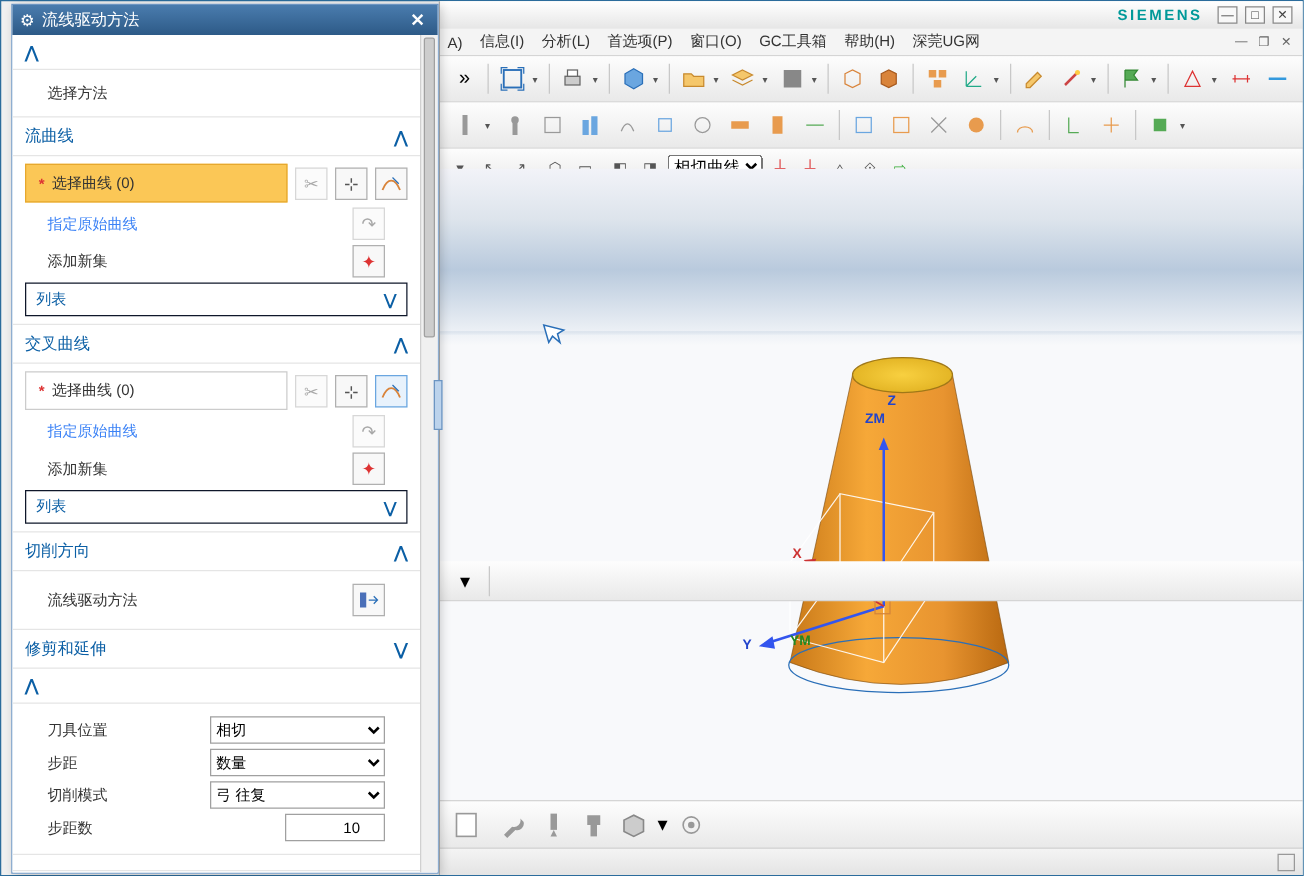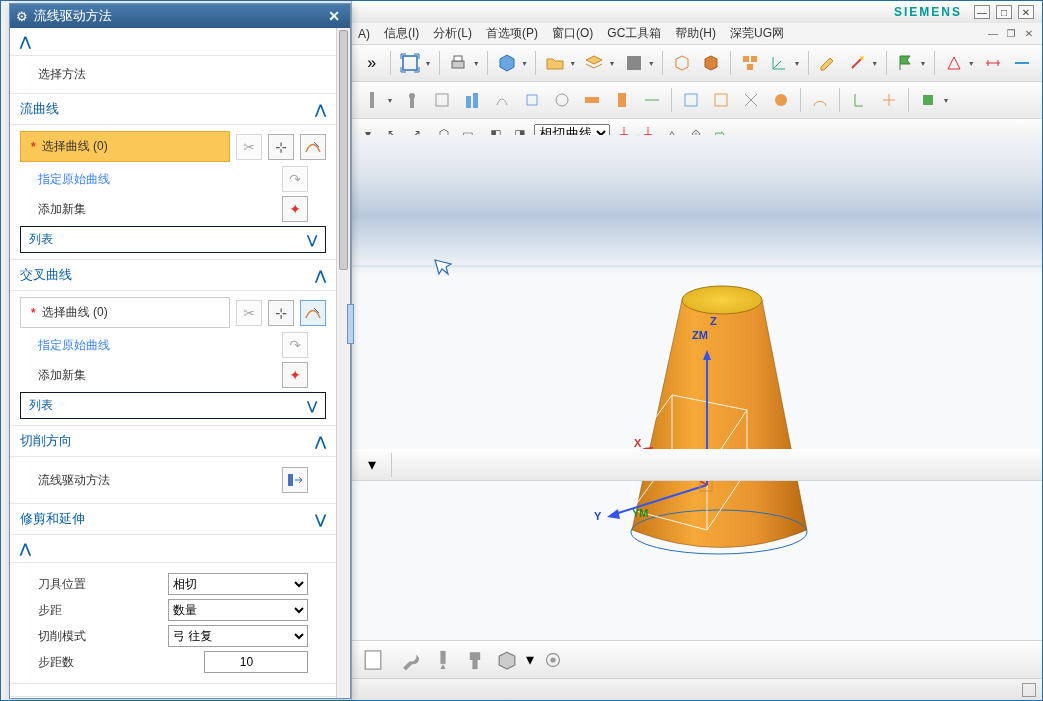--- a/index.html
+++ b/index.html
@@ -21,21 +21,21 @@
 .section-header { display: flex; align-items: center; padding: 6px 10px; color: #0B5FA5; font-size: 13px; cursor: pointer; border-bottom: 1px solid #E5E5E5; }
 .section-header .sh-label { flex: 1; }
 .section-header .sh-caret { color: #0B5FA5; font-size: 13px; font-weight: bold; }
 .section-body { padding: 6px 10px; border-bottom: 1px solid #E5E5E5; }
 
 .row { display: flex; align-items: center; margin: 4px 18px; font-size: 12px; color: #333; }
 .row .label { flex: 0 0 130px; }
 .row .field { flex: 1; display:flex; justify-content:flex-end; gap:4px; }
 
 select.combo { width: 140px; height: 22px; font-size: 12px; border: 1px solid #A0A0A0; background: #fff; }
-input.num { width: 104px; height: 22px; font-size: 12px; text-align: center; padding-right: 19px; border: 1px solid #A0A0A0; }
+input.num { width: 80px; height: 22px; font-size: 12px; text-align: right; padding-right: 19px; border: 1px solid #A0A0A0; }
 
 .sel-curve { display: flex; align-items: center; gap: 6px; }
 .sel-btn { background: #FBC756; border: 1px solid #E6A82E; padding: 6px 10px; font-size: 12px; color: #333; display:flex; align-items:center; gap:6px; flex:1; }
 .sel-btn .ast { color: #D33; font-weight: bold; }
 .icon-sq { width: 26px; height: 26px; border: 1px solid #B0B0B0; background: #F8F8F8; display: inline-flex; align-items:center; justify-content:center; font-size: 14px; color:#555; }
 .icon-sq.active { border:1px solid #6AA6E0; background:#E8F2FC; }
 .icon-sq.disabled { opacity:0.5; }
 .list-row { display:flex; align-items:center; padding:4px 8px; color:#0B5FA5; font-size:12px; border:1px solid #0f172a; }
 .list-row .caret { margin-left:auto; font-weight:bold; }
 

